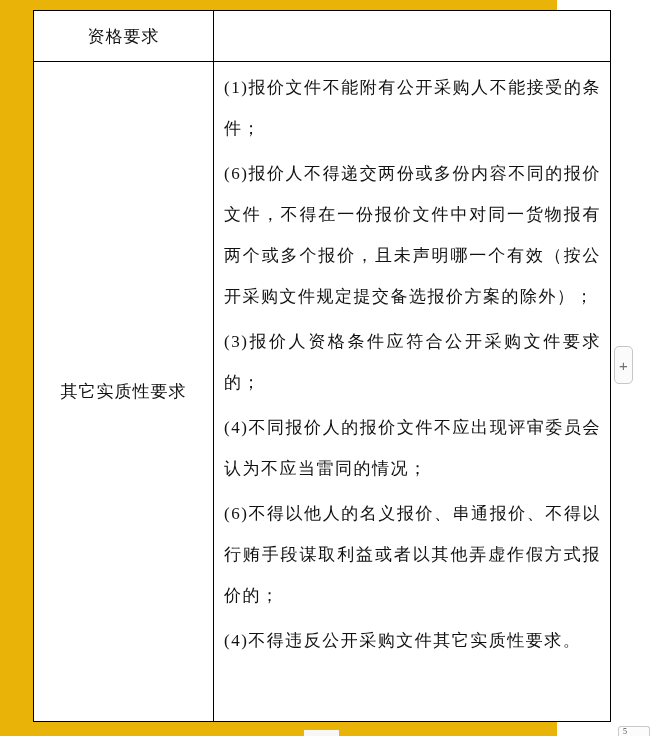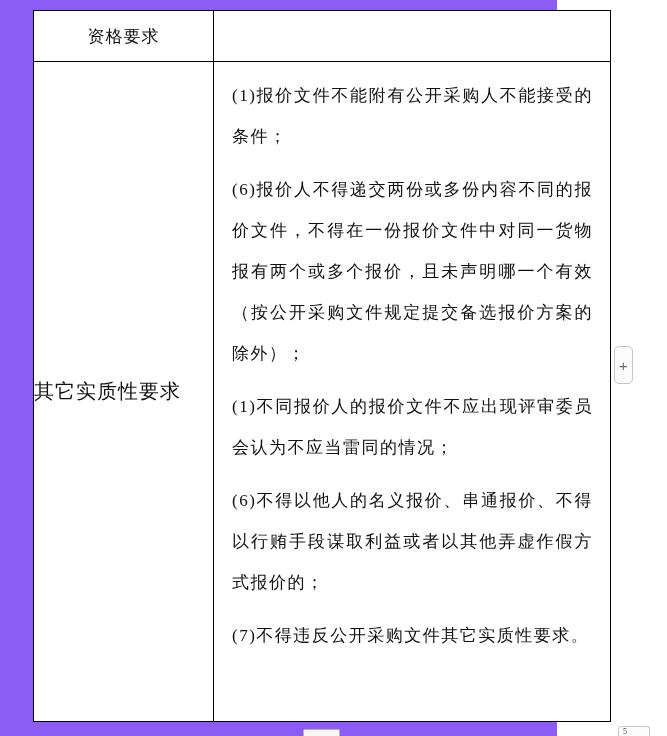--- a/index.html
+++ b/index.html
@@ -9,21 +9,21 @@
     width: 667px;
     height: 736px;
     overflow: hidden;
     font-family: "Liberation Serif", "DejaVu Serif", serif;
     color: #111111;
   }
   .page {
     position: relative;
     width: 557px;
     height: 736px;
-    background: #8b5cf6;
+    background: #eab308;
   }
   .tbl {
     position: absolute;
     left: 33px;
     top: 10px;
     width: 578px;
     height: 712px;
     border: 1.5px solid #000000;
     display: grid;
     grid-template-columns: 180px 1fr;
@@ -44,32 +44,32 @@
     font-size: 17px;
     letter-spacing: 1px;
   }
   .c-r1r {
     border-bottom: 1.5px solid #000000;
   }
   .c-r2l {
     border-right: 1.5px solid #000000;
     display: flex;
     align-items: center;
-    justify-content: flex-start;
-    font-size: 20px;
+    justify-content: center;
+    font-size: 17px;
     letter-spacing: 1px;
   }
   .c-r2r {
     padding: 1px 5px 0 6px;
     font-size: 17px;
     line-height: 41px;
     letter-spacing: 1.5px;
   }
   .c-r2r p {
-    margin: 12px;
+    margin: 4px;
     text-align: justify;
     text-justify: inter-ideograph;
   }
   .plus-btn {
     position: absolute;
     left: 614px;
     top: 346px;
     width: 19px;
     height: 38px;
     box-sizing: border-box;
@@ -135,23 +135,24 @@
       <span></span>
     </div>
 
     <div class="cell c-r2l">
       <span>其它实质性要求</span>
     </div>
 
     <div class="cell c-r2r">
       <p>(1)报价文件不能附有公开采购人不能接受的条件；</p>
       <p>(6)报价人不得递交两份或多份内容不同的报价文件，不得在一份报价文件中对同一货物报有两个或多个报价，且未声明哪一个有效（按公开采购文件规定提交备选报价方案的除外）；</p>
-      <p>(1)不同报价人的报价文件不应出现评审委员会认为不应当雷同的情况；</p>
+      <p>(3)报价人资格条件应符合公开采购文件要求的；</p>
+      <p>(4)不同报价人的报价文件不应出现评审委员会认为不应当雷同的情况；</p>
       <p>(6)不得以他人的名义报价、串通报价、不得以行贿手段谋取利益或者以其他弄虚作假方式报价的；</p>
-      <p>(7)不得违反公开采购文件其它实质性要求。</p>
+      <p>(4)不得违反公开采购文件其它实质性要求。</p>
     </div>
 
   </div>
 
   <div class="plus-btn">+</div>
 
   <div class="bottom-center-partial"></div>
 
   <div class="bottom-right-partial">
     <span class="glyph">5</span>

